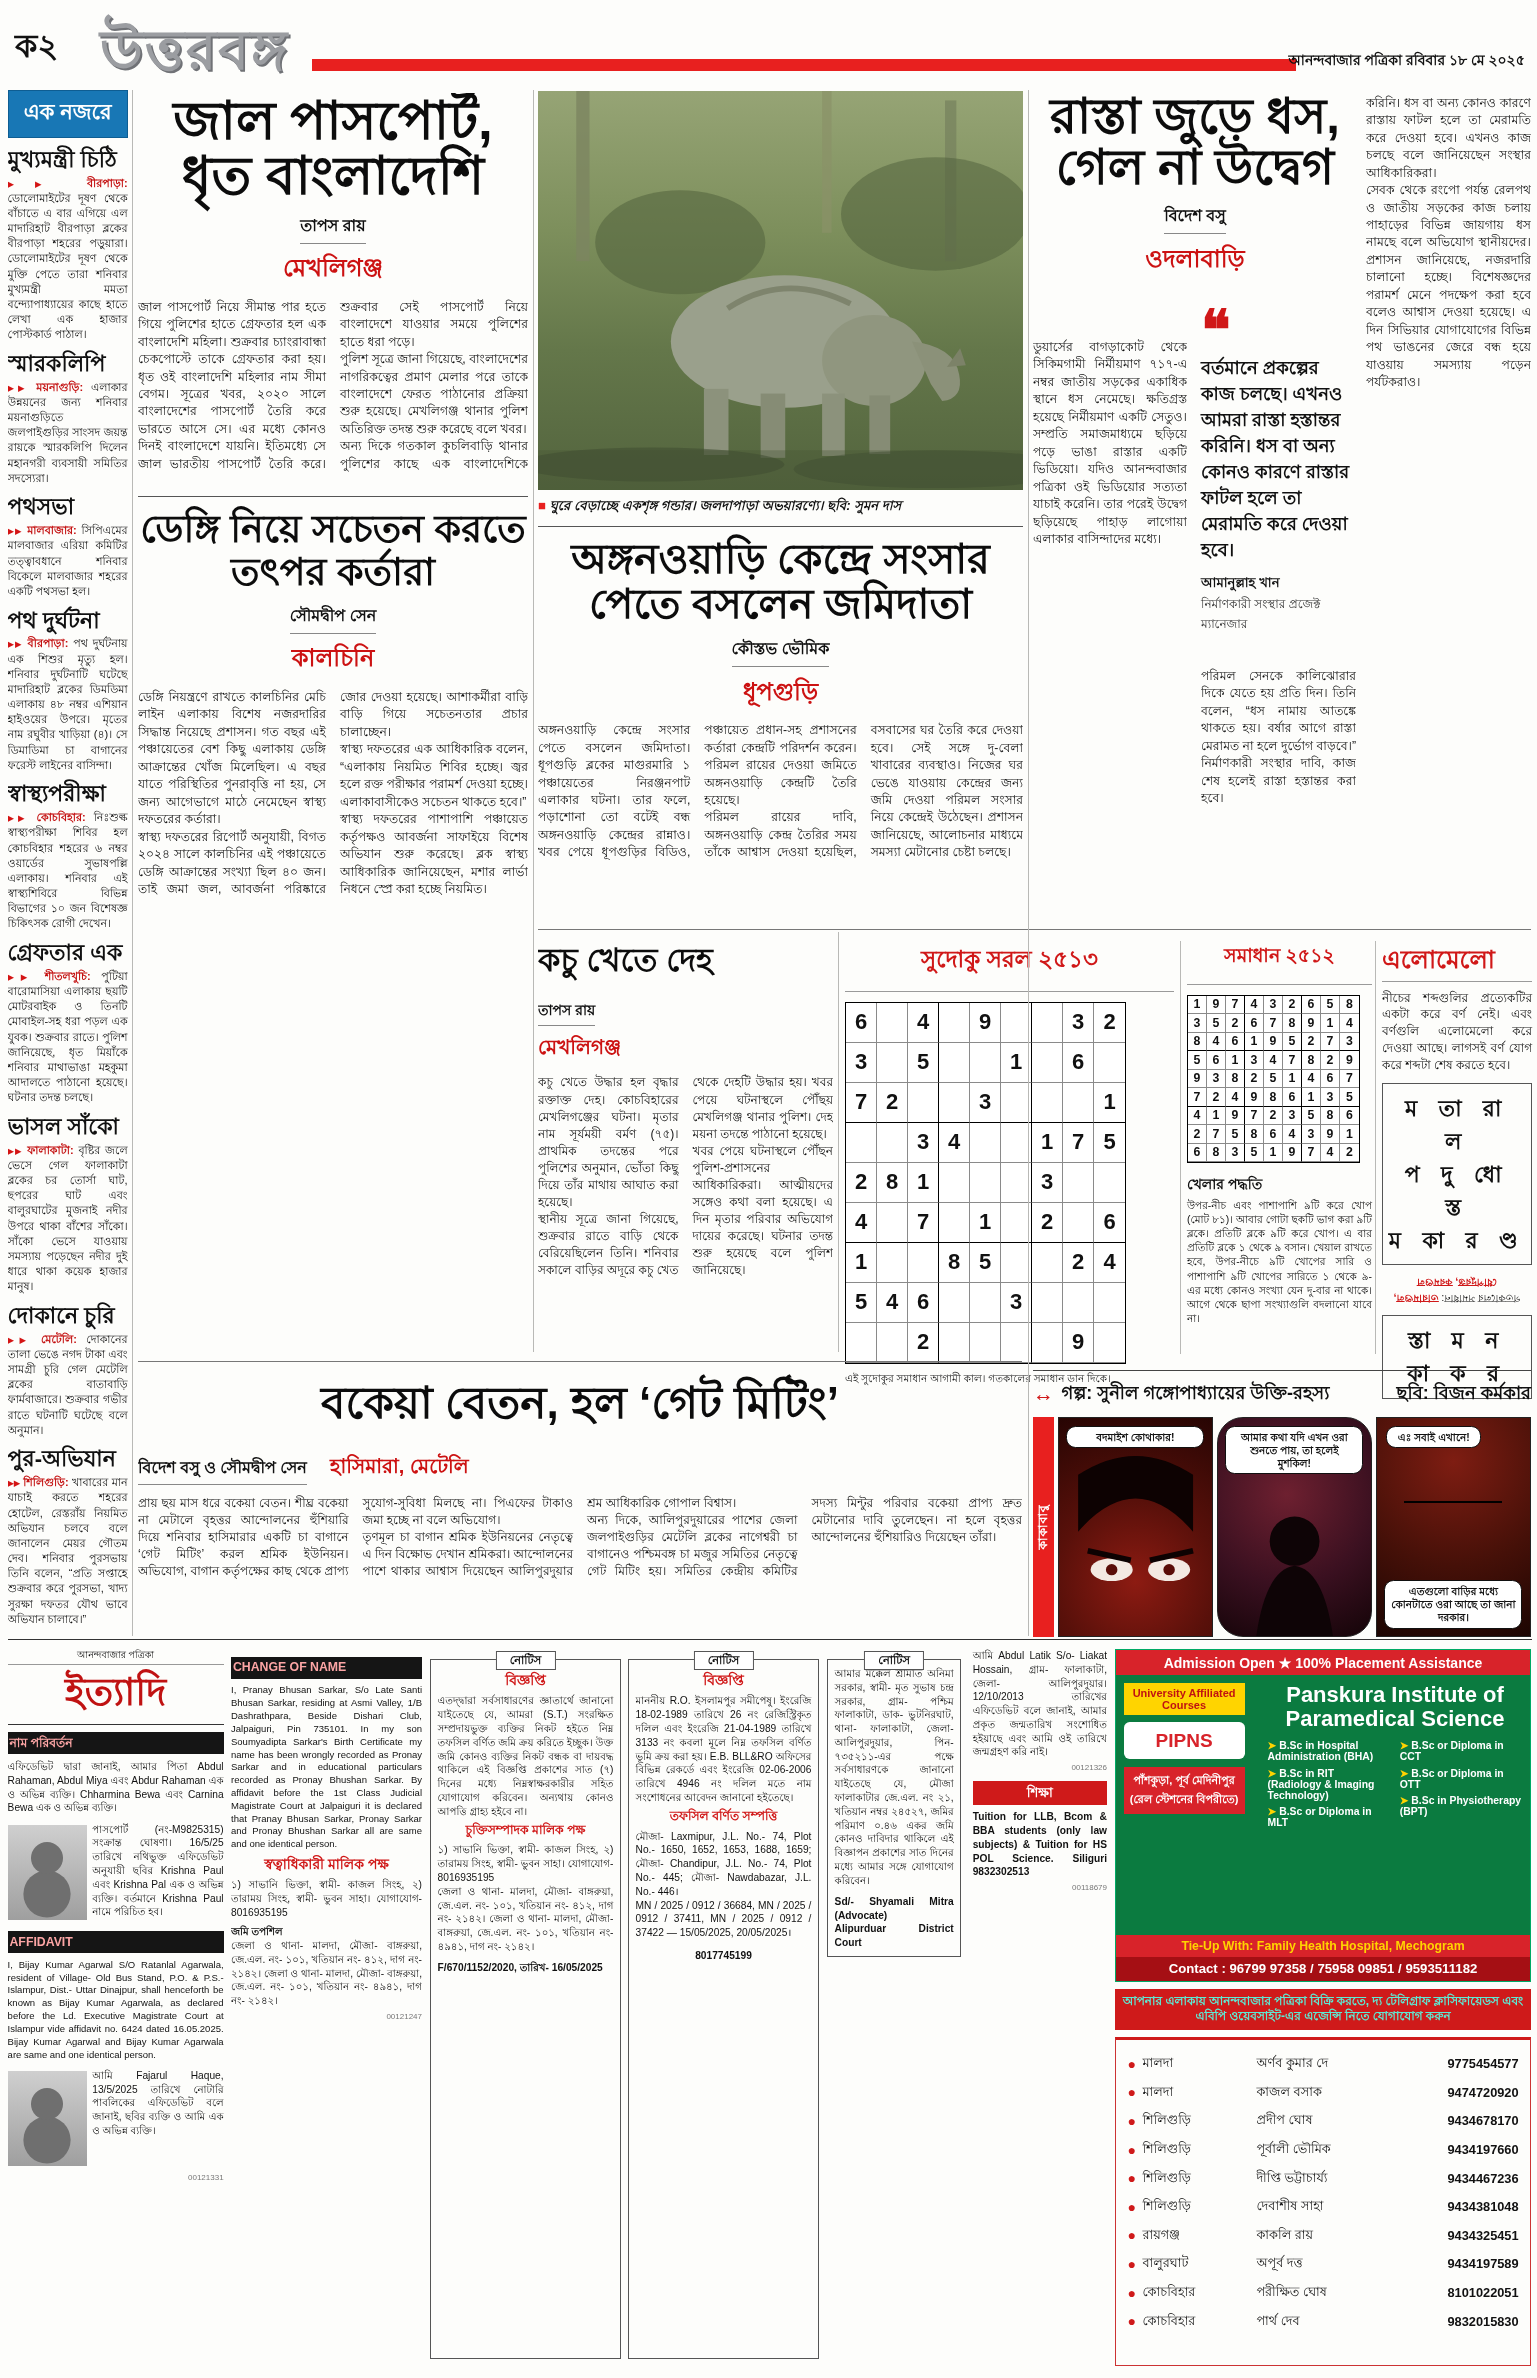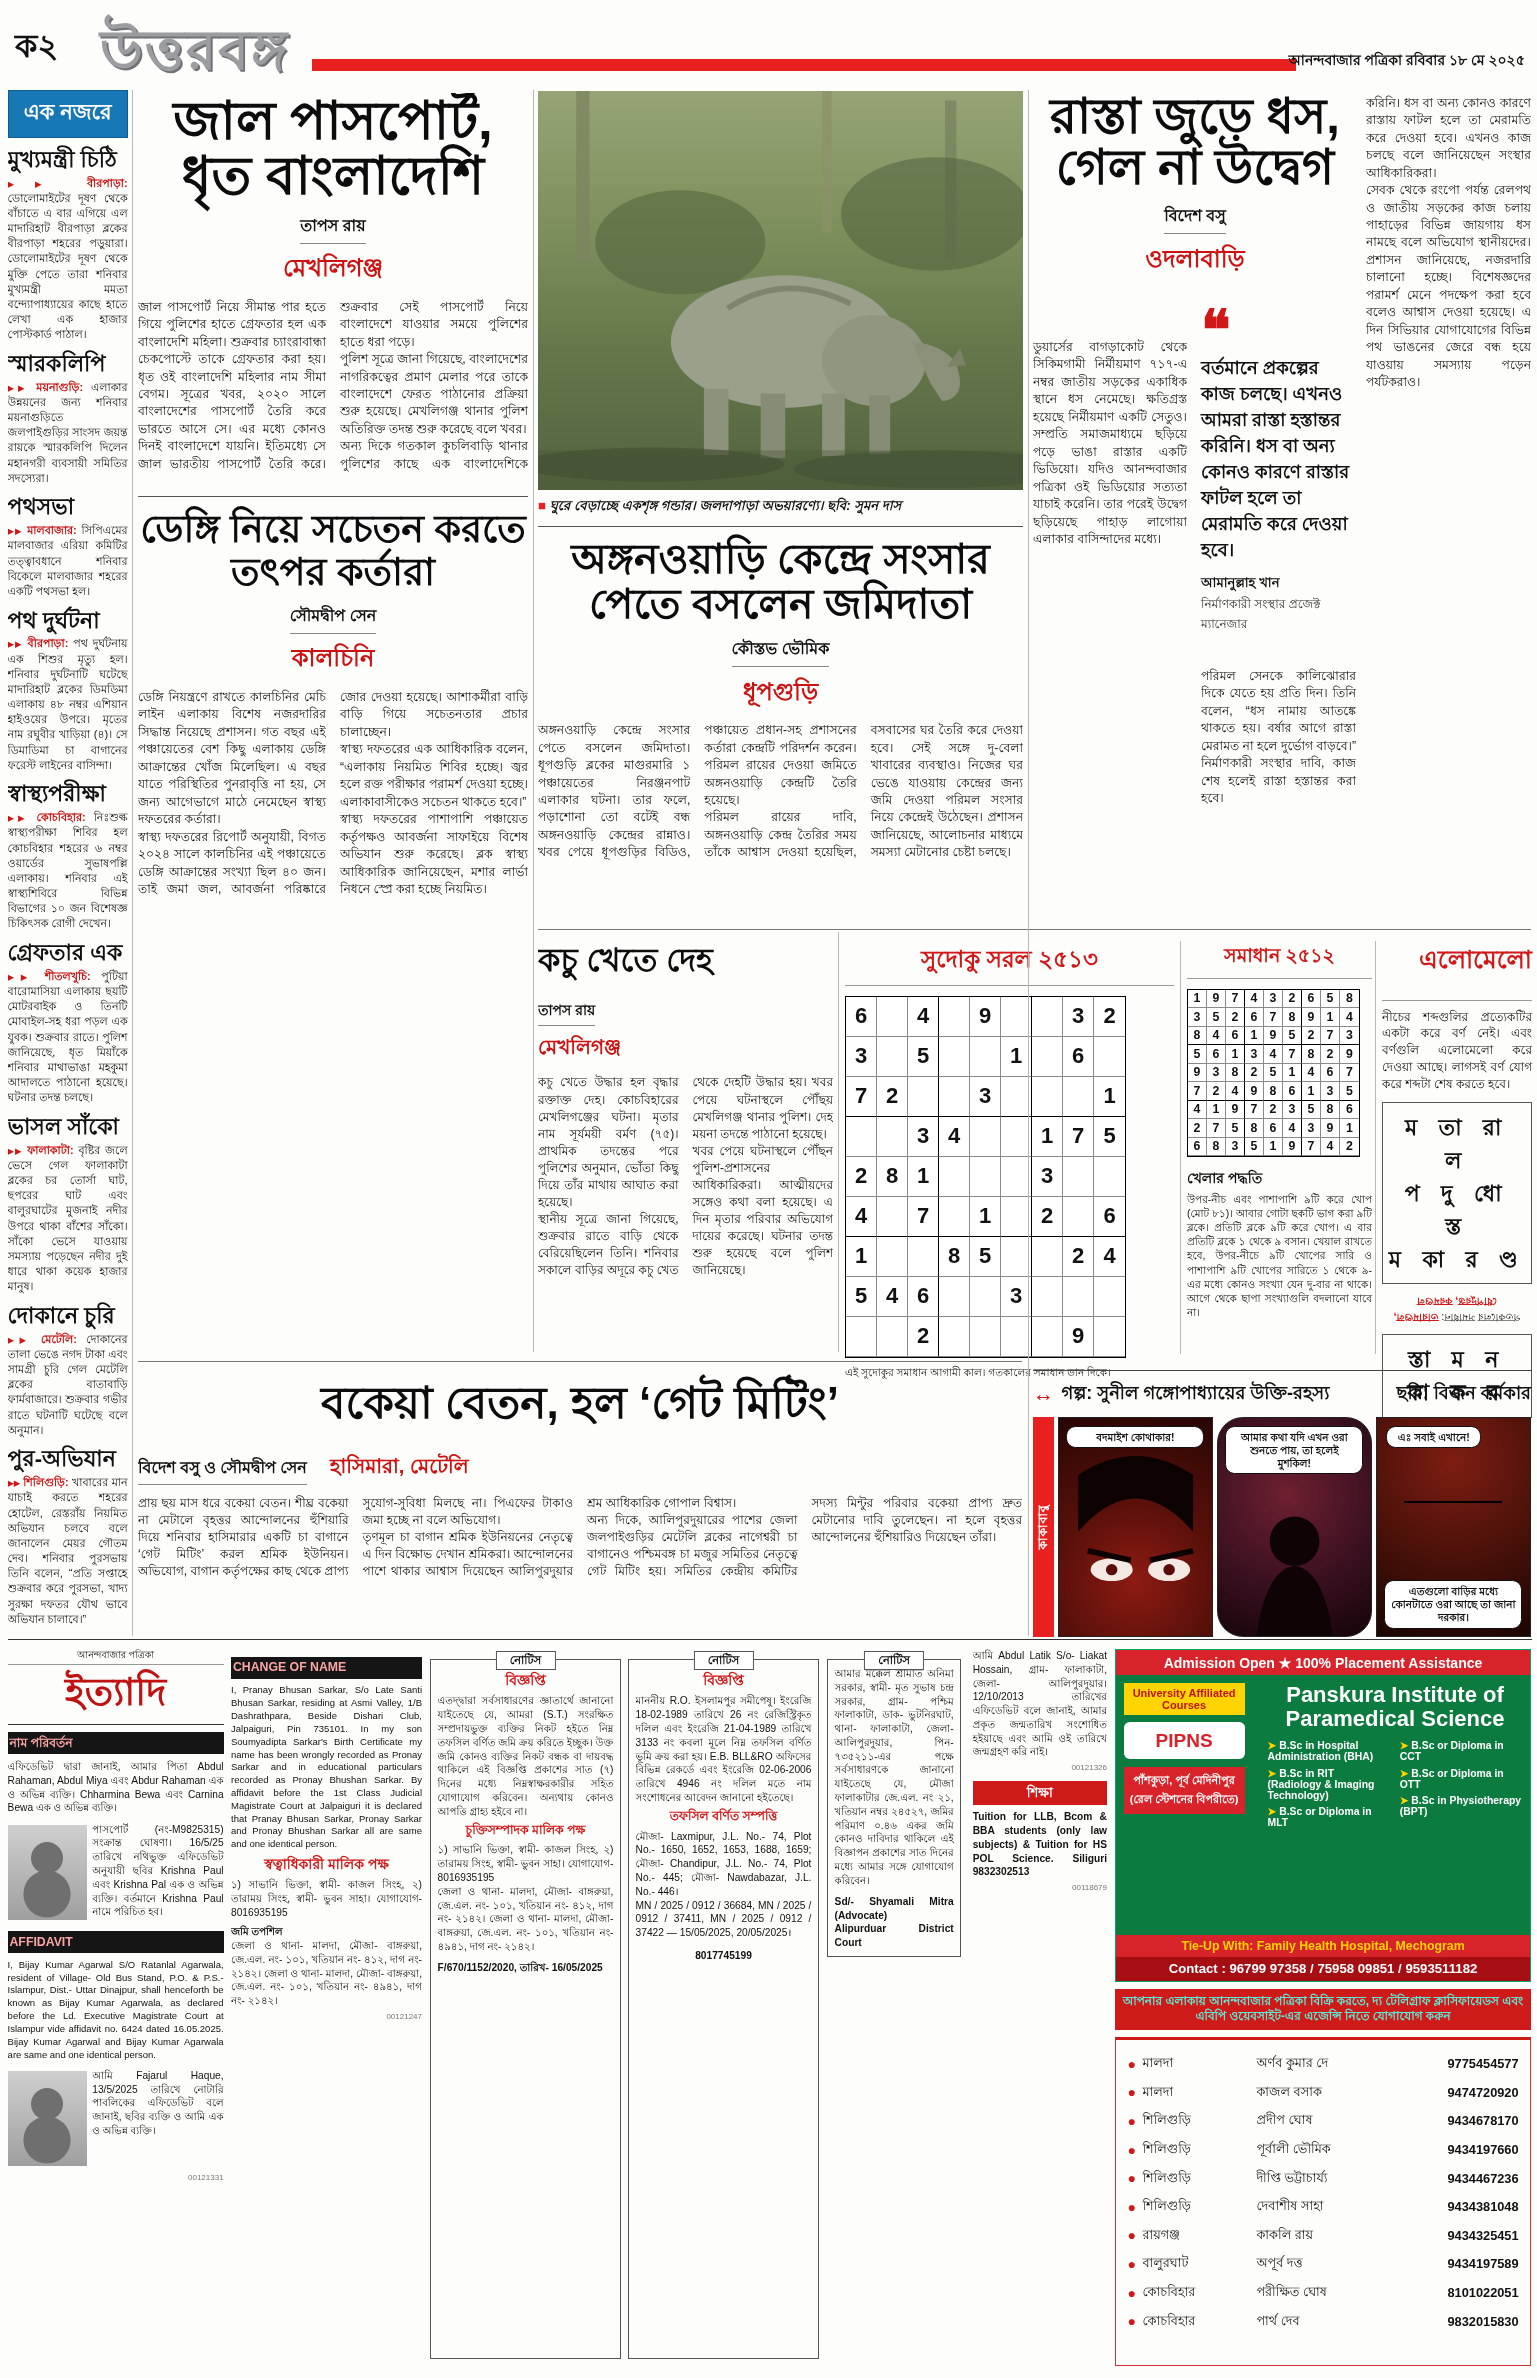--- a/index.html
+++ b/index.html
@@ -34,34 +34,34 @@
   .arrow-red { color:#d41414; font-size:8.5px; letter-spacing:-0.9px; }
   .red-b { color:#c41212; font-weight:bold; }
 
   
   .photo { position:absolute; left:538px; top:91px; width:485px; height:399px; overflow:hidden; background:linear-gradient(180deg,#96a475 0%,#7d8f5c 35%,#64774a 65%,#53643e 100%); }
   .photo svg { position:absolute; inset:0; }
   .caption { position:absolute; left:538px; top:496px; width:485px; font-size:13.2px; font-weight:bold; font-style:italic; }
   .cap-sq { color:#e8201f; font-style:normal; }
 
   
-  .puz-title { color:#d01818; font-weight:900; text-align:center; border-bottom:1.9px solid #9a9a9a; padding-bottom:5px; margin-bottom:9.5px; }
+  .puz-title { color:#d01818; font-weight:900; text-align:center; border-bottom:1.9px solid #9a9a9a; padding-bottom:11px; margin-bottom:9.5px; }
   .su-grid { display:grid; border:1.9px solid #000; width:max-content; background:#fff; }
   .su-grid.big { grid-template-columns:repeat(9,31px); grid-auto-rows:40px; font-size:22px; }
   .su-grid.small { grid-template-columns:repeat(9,19px); grid-auto-rows:18.5px; font-size:12.3px; }
   .su-cell { display:flex; align-items:center; justify-content:center; border-right:0.9px solid #8a8a8a; border-bottom:0.9px solid #8a8a8a; font-weight:600; }
   .su-cell.br { border-right:1.9px solid #000; }
   .su-cell.bb { border-bottom:1.9px solid #000; }
   .su-cell:nth-child(9n) { border-right:none; }
   .foot-note { font-size:10.4px; margin-top:7.6px; color:#222; }
   .howto-h { font-weight:900; font-size:14px; margin:9.5px 0 2.8px; }
   .howto { font-size:10.4px; line-height:1.35; text-align:justify; }
 
   
-  .elo-title { color:#d01818; font-weight:900; font-size:24.6px; text-align:right; border-bottom:1.9px solid #9a9a9a; padding-bottom:19px; margin-bottom:7.6px; }
+  .elo-title { color:#d01818; font-weight:900; font-size:24.6px; text-align:left; border-bottom:1.9px solid #9a9a9a; padding-bottom:0; margin-bottom:7.6px; }
   .elo-inst { font-size:12px; line-height:1.4; text-align:justify; margin-bottom:9.5px; }
   .word-box { border:0.9px solid #555; padding:7.6px 3.8px; text-align:center; margin-bottom:9.5px; }
   .word-row { font-size:22px; font-weight:bold; letter-spacing:7.6px; line-height:1.5; }
   .elo-ans { transform:rotate(180deg); font-size:10.4px; text-align:center; line-height:1.5; margin:5.7px 0 9.5px; }
   .elo-ans .a { color:#d01818; font-weight:bold; }
 
   
   .quote-mark { color:#d01818; font-size:55px; font-weight:900; line-height:0.6; font-family:"Liberation Serif", serif; }
   .quote-text { font-size:18px; font-weight:bold; line-height:1.45; margin-top:7.6px; }
   .quote-attr { font-size:13.2px; font-weight:bold; margin-top:9.5px; }

